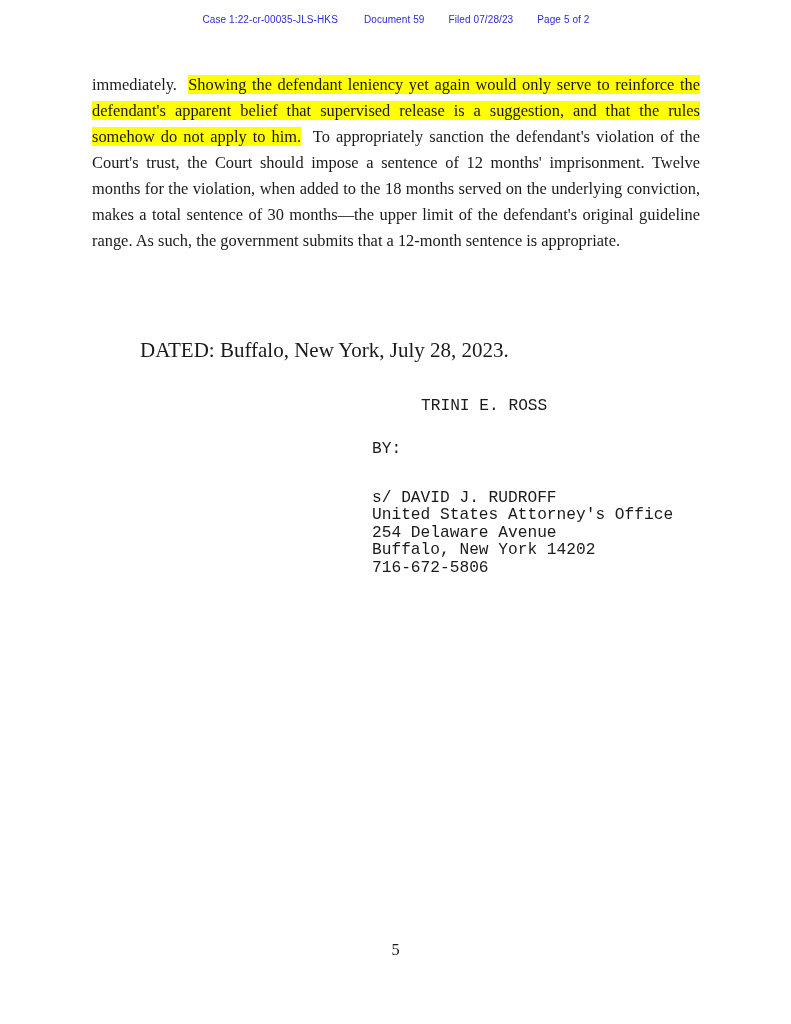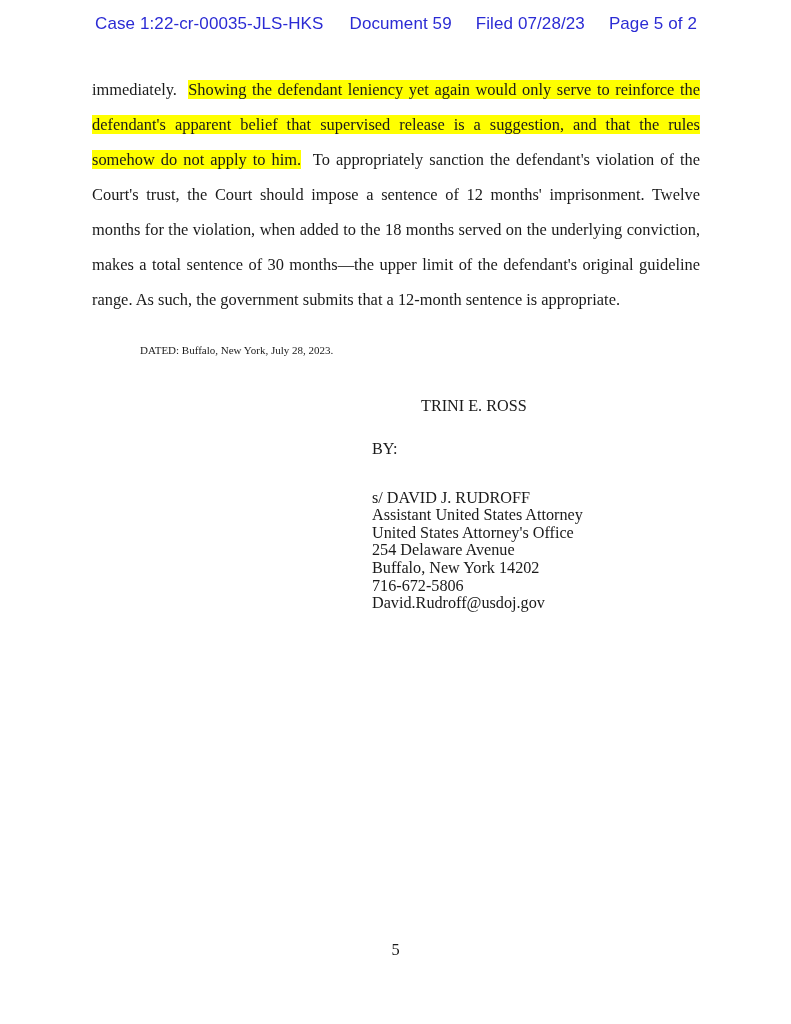--- a/index.html
+++ b/index.html
@@ -19,37 +19,37 @@
   
   .ecf-header {
     position: absolute;
     top: 14px;
     left: 92px;
     width: 608px;
     display: flex;
     justify-content: center;
     align-items: baseline;
     font-family: "Liberation Sans", "DejaVu Sans", sans-serif;
-    font-size: 17px;
+    font-size: 10px;
     letter-spacing: 0.1px;
     color: #2b2bd4;
     white-space: nowrap;
   }
   .ecf-header .seg { display: inline-block; }
   .ecf-header .gap-lg { display: inline-block; width: 26px; }
   .ecf-header .gap-md { display: inline-block; width: 24px; }
 
   
   .body-block {
     position: absolute;
     top: 72px;
     left: 92px;
     width: 608px;
     font-size: 16.4px;
-    line-height: 35px;
+    line-height: 26px;
     color: #1a1a1a;
     text-align: justify;
     text-justify: inter-word;
   }
   .body-block .para {
     margin: 0;
     text-align: justify;
     text-align-last: left;
   }
   mark.hl {
@@ -58,34 +58,35 @@
     padding: 0;
     box-decoration-break: clone;
     -webkit-box-decoration-break: clone;
   }
 
   
   .dated-line {
     position: absolute;
     top: 338px;
     left: 140px;
-    font-size: 11px;
+    font-size: 21px;
     line-height: 24px;
     color: #1a1a1a;
     white-space: nowrap;
   }
 
   
   .sig-block {
     position: absolute;
     top: 398px;
     left: 372px;
     font-size: 16.2px;
     line-height: 17.6px;
     color: #1a1a1a;
+    font-family: Liberation Mono, monospace;
   }
   .sig-attorney {
     margin-left: 49px;
   }
   .sig-attorney .line { white-space: nowrap; }
   .sig-by-row {
     margin-top: 25px;
     display: flex;
     align-items: flex-start;
     flex-direction: column;
@@ -131,25 +132,23 @@
 
   <div class="sig-block">
     <div class="sig-attorney">
       <div class="line">TRINI E. ROSS</div>
     </div>
 
     <div class="sig-by-row">
       <div class="sig-by-label">BY:</div>
       <div class="sig-by-body">
         <div class="line">s/ DAVID J. RUDROFF</div>
-        <div class="line">Assistant United States Attorney</div>
         <div class="line">United States Attorney's Office</div>
         <div class="line">254 Delaware Avenue</div>
         <div class="line">Buffalo, New York 14202</div>
         <div class="line">716-672-5806</div>
-        <div class="line">David.Rudroff@usdoj.gov</div>
       </div>
     </div>
   </div>
 
   <div class="page-number">5</div>
 
 </div>
 
 </body></html>

